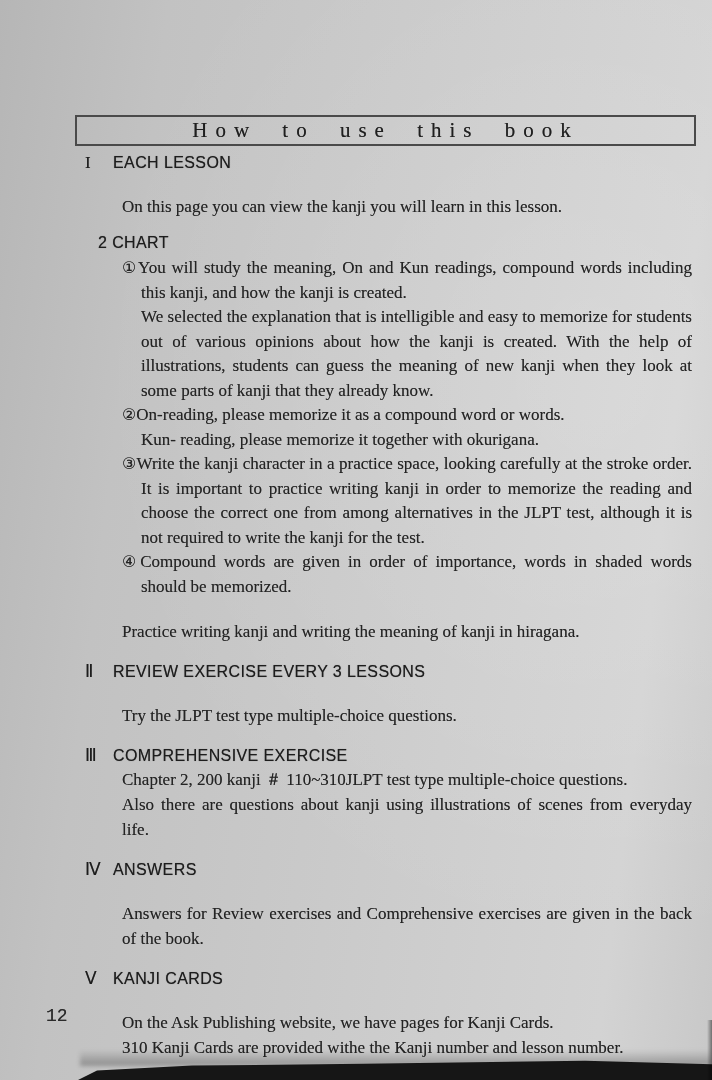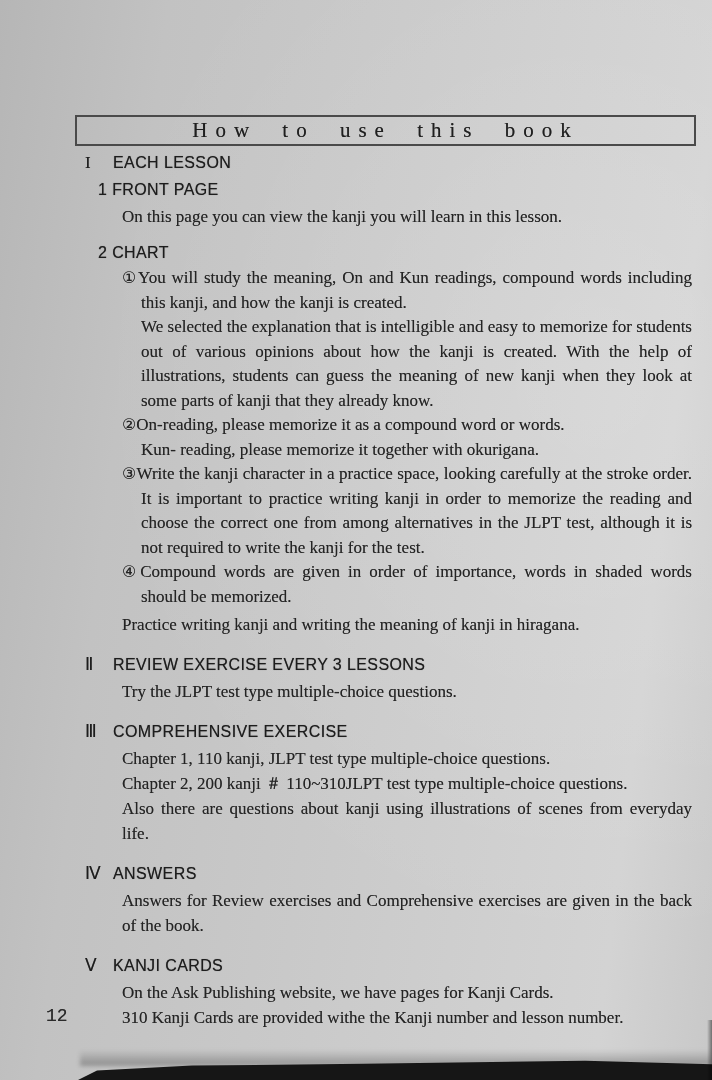--- a/index.html
+++ b/index.html
@@ -35,21 +35,21 @@
     font-family:"Liberation Sans", sans-serif;
     font-size:16px;letter-spacing:.4px;color:#1d1d1d;
     text-shadow:0 0 .7px rgba(30,30,30,.65);
     line-height:22px;
   }
   .sub-h{margin-left:13px;}
   .body-text{
     font-size:17px;line-height:25px;text-align:justify;
     text-shadow:0 0 .4px rgba(40,40,40,.5);
   }
-  .para{margin-left:37px;margin-top:3px;}
+  .para{margin-left:37px;margin-top:20px;}
   .items{margin-left:37px;margin-top:2px;line-height:24.5px;}
   .item{text-indent:-19px;padding-left:19px;}
   .item.cont{text-indent:0;}
   .marker{font-family:"DejaVu Sans",sans-serif;font-size:16px;}
   .mt-sm{margin-top:5px;} .mt-md{margin-top:13px;} .mt-lg{margin-top:17px;}
   .page-number{
     position:absolute;left:46px;top:1006px;
     font-family:Liberation Mono, monospace;font-size:18px;color:#2a2a2a;
     text-shadow:0 0 .5px rgba(30,30,30,.6);
   }
@@ -77,21 +77,20 @@
     <span class="t">How to use this book</span>
   </div>
 
   <div class="content">
 
     <div class="sec">
       <span class="num">I</span>
       <span class="sec-h">EACH LESSON</span>
     </div>
 
-    <div class="sub-h mt-sm">1 FRONT PAGE</div>
     <div class="body-text para">On this page you can view the kanji you will learn in this lesson.</div>
 
     <div class="sub-h mt-md">2 CHART</div>
     <div class="items body-text">
       <div class="item"><span class="marker">①</span><span>You will study the meaning, On and Kun readings, compound words including this kanji, and how the kanji is created.</span></div>
       <div class="item cont"><span>We selected the explanation that is intelligible and easy to memorize for students out of various opinions about how the kanji is created. With the help of illustrations, students can guess the meaning of new kanji when they look at some parts of kanji that they already know.</span></div>
       <div class="item"><span class="marker">②</span><span>On-reading, please memorize it as a compound word or words.</span></div>
       <div class="item cont"><span>Kun- reading, please memorize it together with okurigana.</span></div>
       <div class="item"><span class="marker">③</span><span>Write the kanji character in a practice space, looking carefully at the stroke order. It is important to practice writing kanji in order to memorize the reading and choose the correct one from among alternatives in the JLPT test, although it is not required to write the kanji for the test.</span></div>
       <div class="item"><span class="marker">④</span><span>Compound words are given in order of importance, words in shaded words should be memorized.</span></div>
@@ -102,21 +101,20 @@
     <div class="sec mt-lg">
       <span class="num">Ⅱ</span>
       <span class="sec-h">REVIEW EXERCISE EVERY 3 LESSONS</span>
     </div>
     <div class="body-text para">Try the JLPT test type multiple-choice questions.</div>
 
     <div class="sec mt-lg">
       <span class="num">Ⅲ</span>
       <span class="sec-h">COMPREHENSIVE EXERCISE</span>
     </div>
-    <div class="body-text para">Chapter 1, 110 kanji, JLPT test type multiple-choice questions.</div>
     <div class="body-text para" style="margin-top:0">Chapter 2, 200 kanji ＃ 110~310JLPT test type multiple-choice questions.</div>
     <div class="body-text para" style="margin-top:0">Also there are questions about kanji using illustrations of scenes from everyday life.</div>
 
     <div class="sec mt-lg">
       <span class="num">Ⅳ</span>
       <span class="sec-h">ANSWERS</span>
     </div>
     <div class="body-text para">Answers for Review exercises and Comprehensive exercises are given in the back of the book.</div>
 
     <div class="sec mt-lg">

